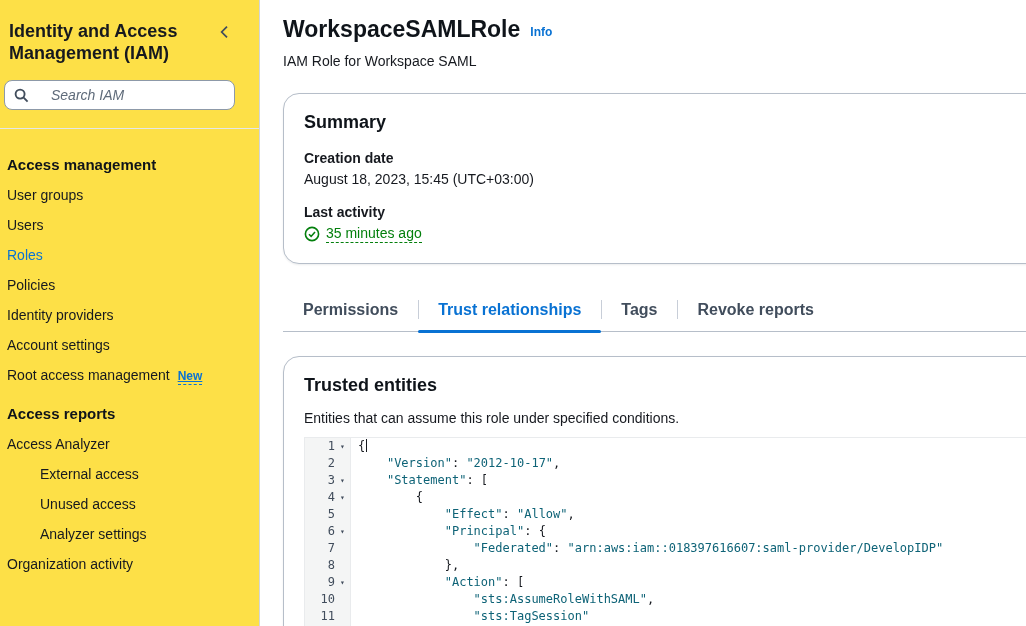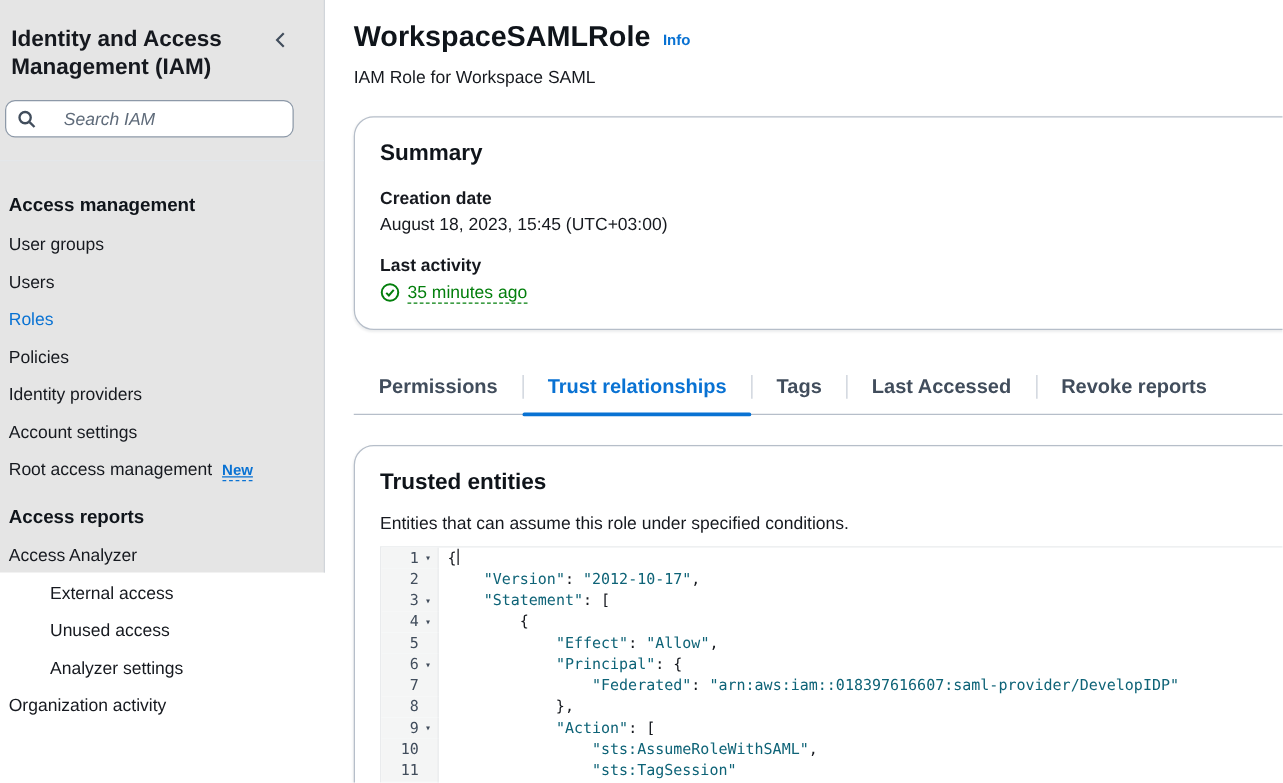--- a/index.html
+++ b/index.html
@@ -6,22 +6,22 @@
   html,body { margin:0; padding:0; }
   body {
     width:1026px; height:626px; overflow:hidden;
     background:#fff; color:#16191f;
     font-family:"Liberation Sans", sans-serif;
     font-size:14px;
   }
 
   
   .sidebar {
-    position:fixed; left:0; top:0; width:260px; height:458px;
-    background:#e5e5e5; border-right:1px solid #d1d5da;
+    position:fixed; left:0; top:0; width:260px; height:626px;
+    background:#fde047; border-right:1px solid #d1d5da;
   }
   .sidebar-header { position:relative; padding:20px 44px 0 9px; }
   .sidebar-title { margin:0; font-size:18px; font-weight:700; line-height:22px; max-width:185px; }
   .collapse-btn {
     position:absolute; right:24px; top:22px;
     background:none; border:none; padding:2px; cursor:pointer; line-height:0;
   }
   .search-box {
     margin:16px 24px 0 4px; height:30px;
     display:flex; align-items:center; gap:20px;
@@ -169,21 +169,20 @@
         <span class="activity-text">35 minutes ago</span>
       </div>
     </div>
   </section>
 
   <div class="tabs">
     <div class="tab-list" id="tab-list">
         <div class="tab"><span>Permissions</span></div>
         <div class="tab active"><span>Trust relationships</span></div>
         <div class="tab"><span>Tags</span></div>
-        <div class="tab"><span>Last Accessed</span></div>
         <div class="tab"><span>Revoke reports</span></div>
       </div>
   </div>
 
   <section class="card">
     <h2>Trusted entities</h2>
     <p class="description">Entities that can assume this role under specified conditions.</p>
     <div class="code-editor" id="code-editor">
         <div class="code-row">
           <div class="gutter">

